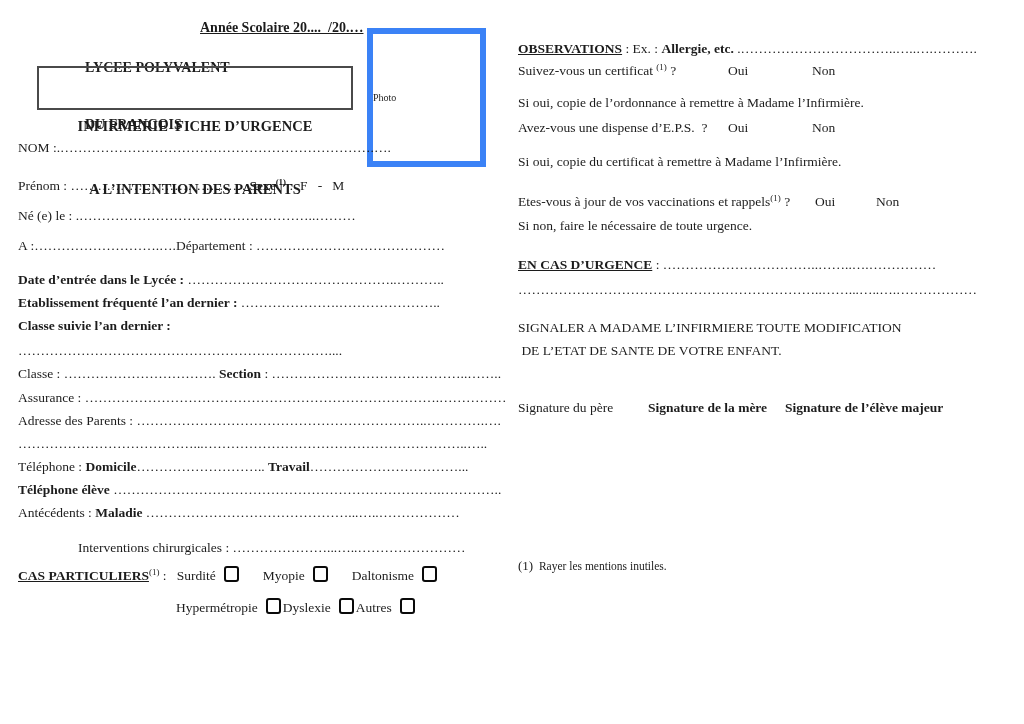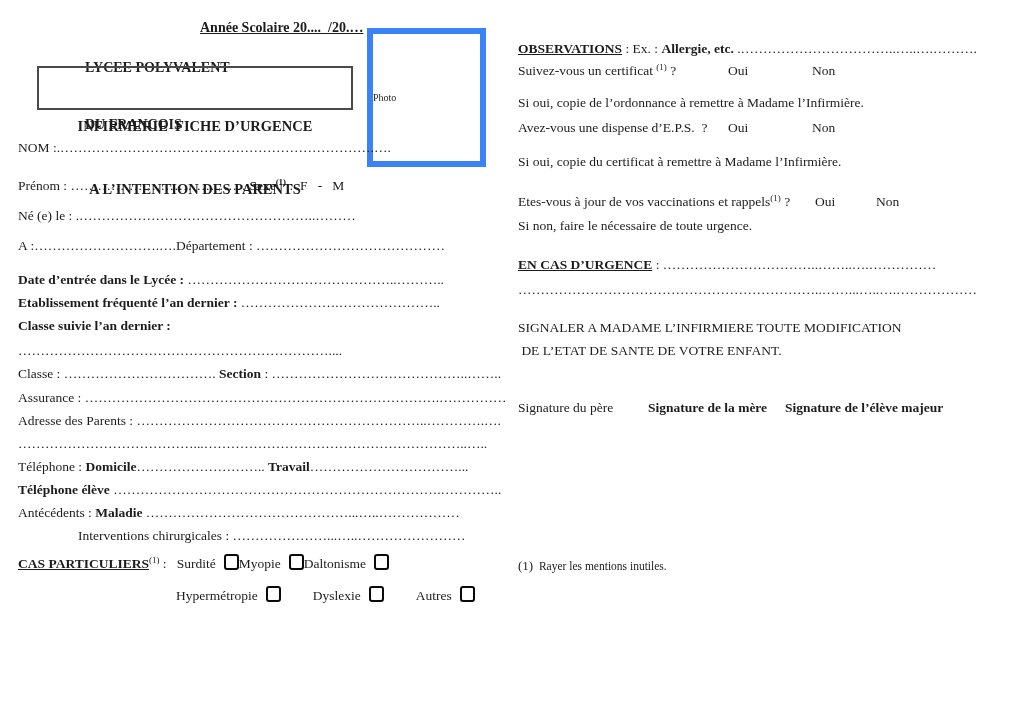--- a/index.html
+++ b/index.html
@@ -19,27 +19,27 @@
   
   .lcol{position:absolute;left:18px;top:136px;width:494px;font-size:13.5px;}
   .lcol .line{height:23px;line-height:23px;}
   .rcol{position:absolute;left:518px;top:38px;width:494px;font-size:13.5px;}
   .rcol .line{height:22px;line-height:22px;position:relative;}
   
   .mt1{margin-top:1px}.mt2{margin-top:2px}.mt3{margin-top:3px}.mt5{margin-top:5px}
   .mt7{margin-top:7px}.mt9{margin-top:9px}.mt10{margin-top:10px}.mt11{margin-top:11px}
   .mt12{margin-top:12px}.mt15{margin-top:15px}.mt16{margin-top:16px}.mt17{margin-top:17px}
   .mt18{margin-top:18px}.mt35{margin-top:35px}.mt136{margin-top:136px}
-  .indent60{padding-left:60px;}
+  .indent60{padding-left:60px;margin-top:12px;}
   .indent158{padding-left:158px;}
   
   .cb{display:inline-block;width:11px;height:12px;border:2px solid #0a0a0a;border-radius:3px;
       margin-left:8px;vertical-align:-2px;background:#fff;}
-  .ci{text-align:center;}
-  .ci2{margin-right:32px;}
+  .ci{margin-right:24px;text-align:center;}
+  .ci2{margin-right:2px;}
   
   .abs{position:absolute;top:0;}
   .t-oui{left:210px}.t-non{left:294px}
   .d-oui{left:210px}.d-non{left:294px}
   .v-oui{left:297px}.v-non{left:358px}
   .sig-pere{left:0}.sig-mere{left:130px;font-weight:bold}.sig-eleve{left:267px;font-weight:bold}
   .footnote .num{font-size:13px;}
   .footnote .txt{font-size:11.5px;}
 </style>
 </head>

